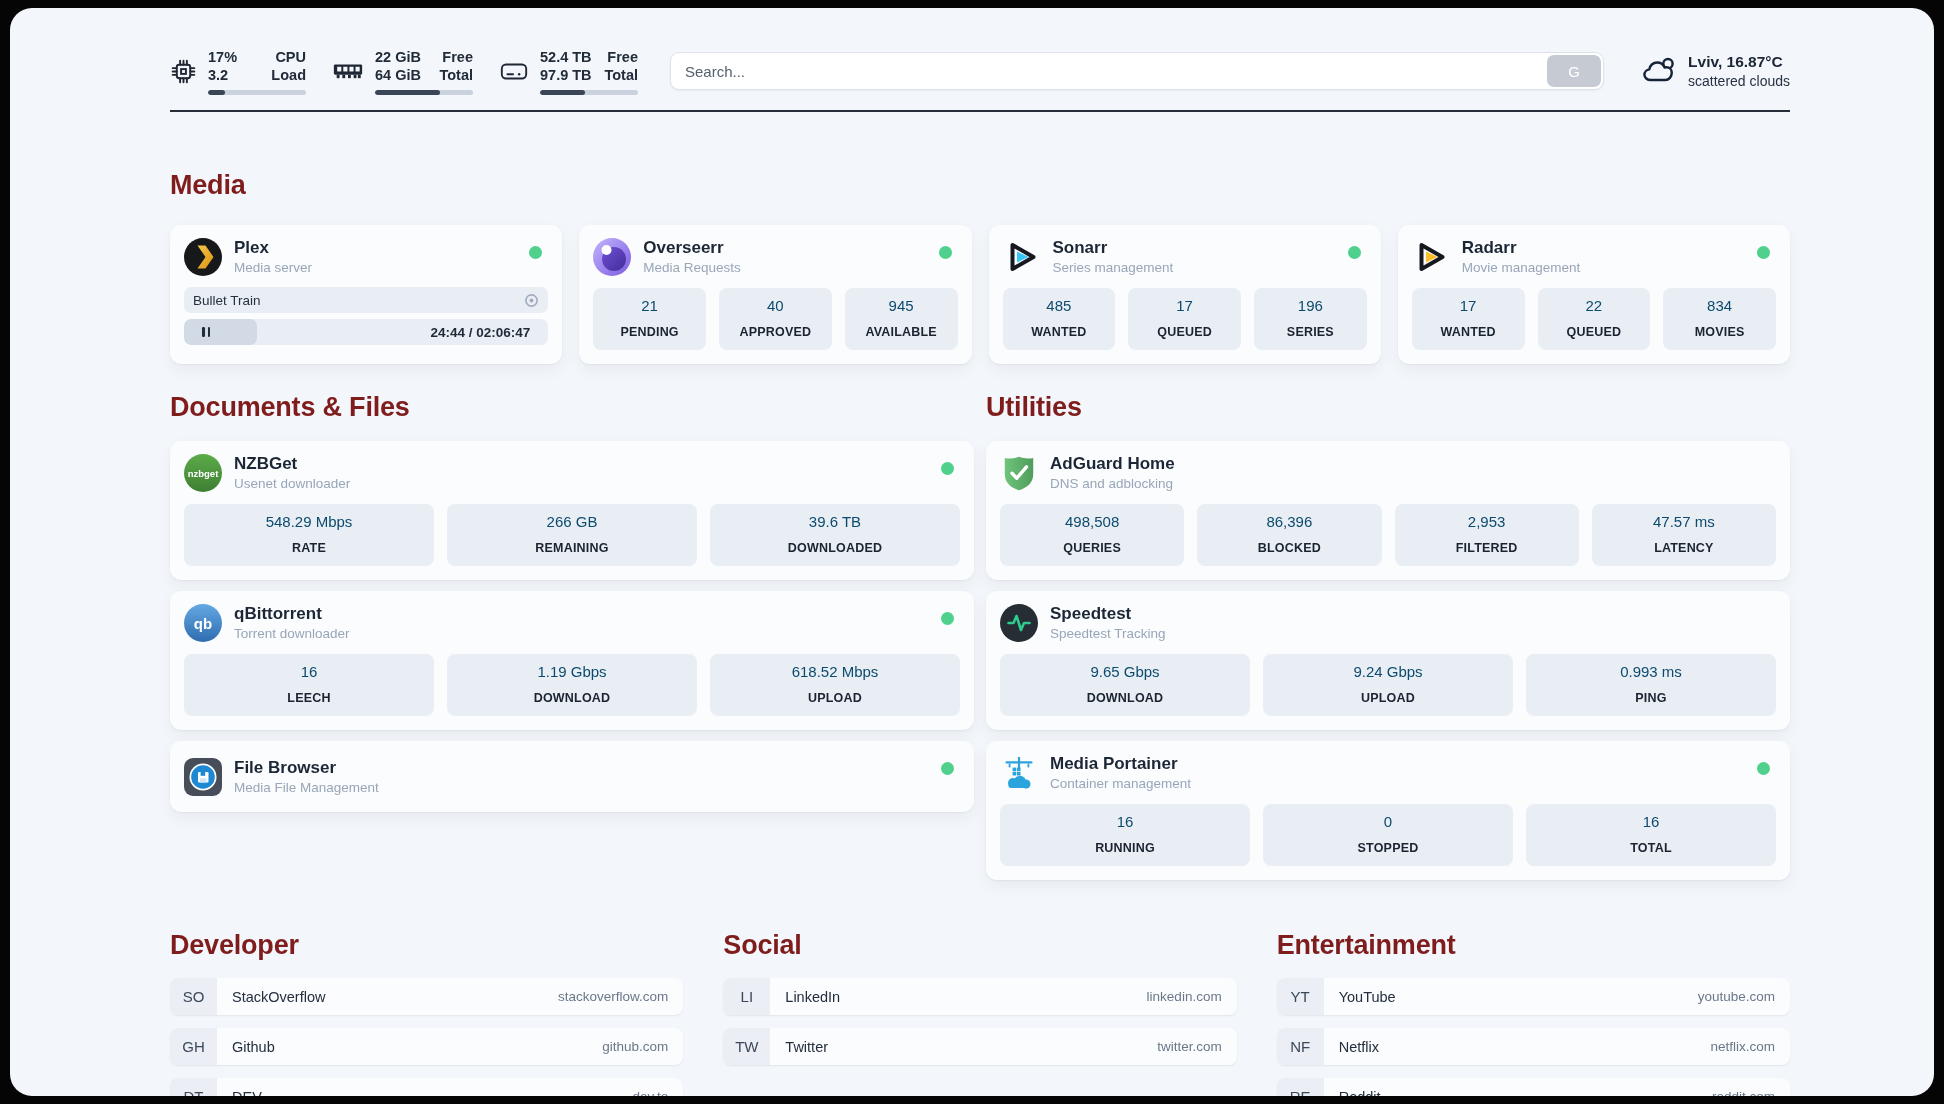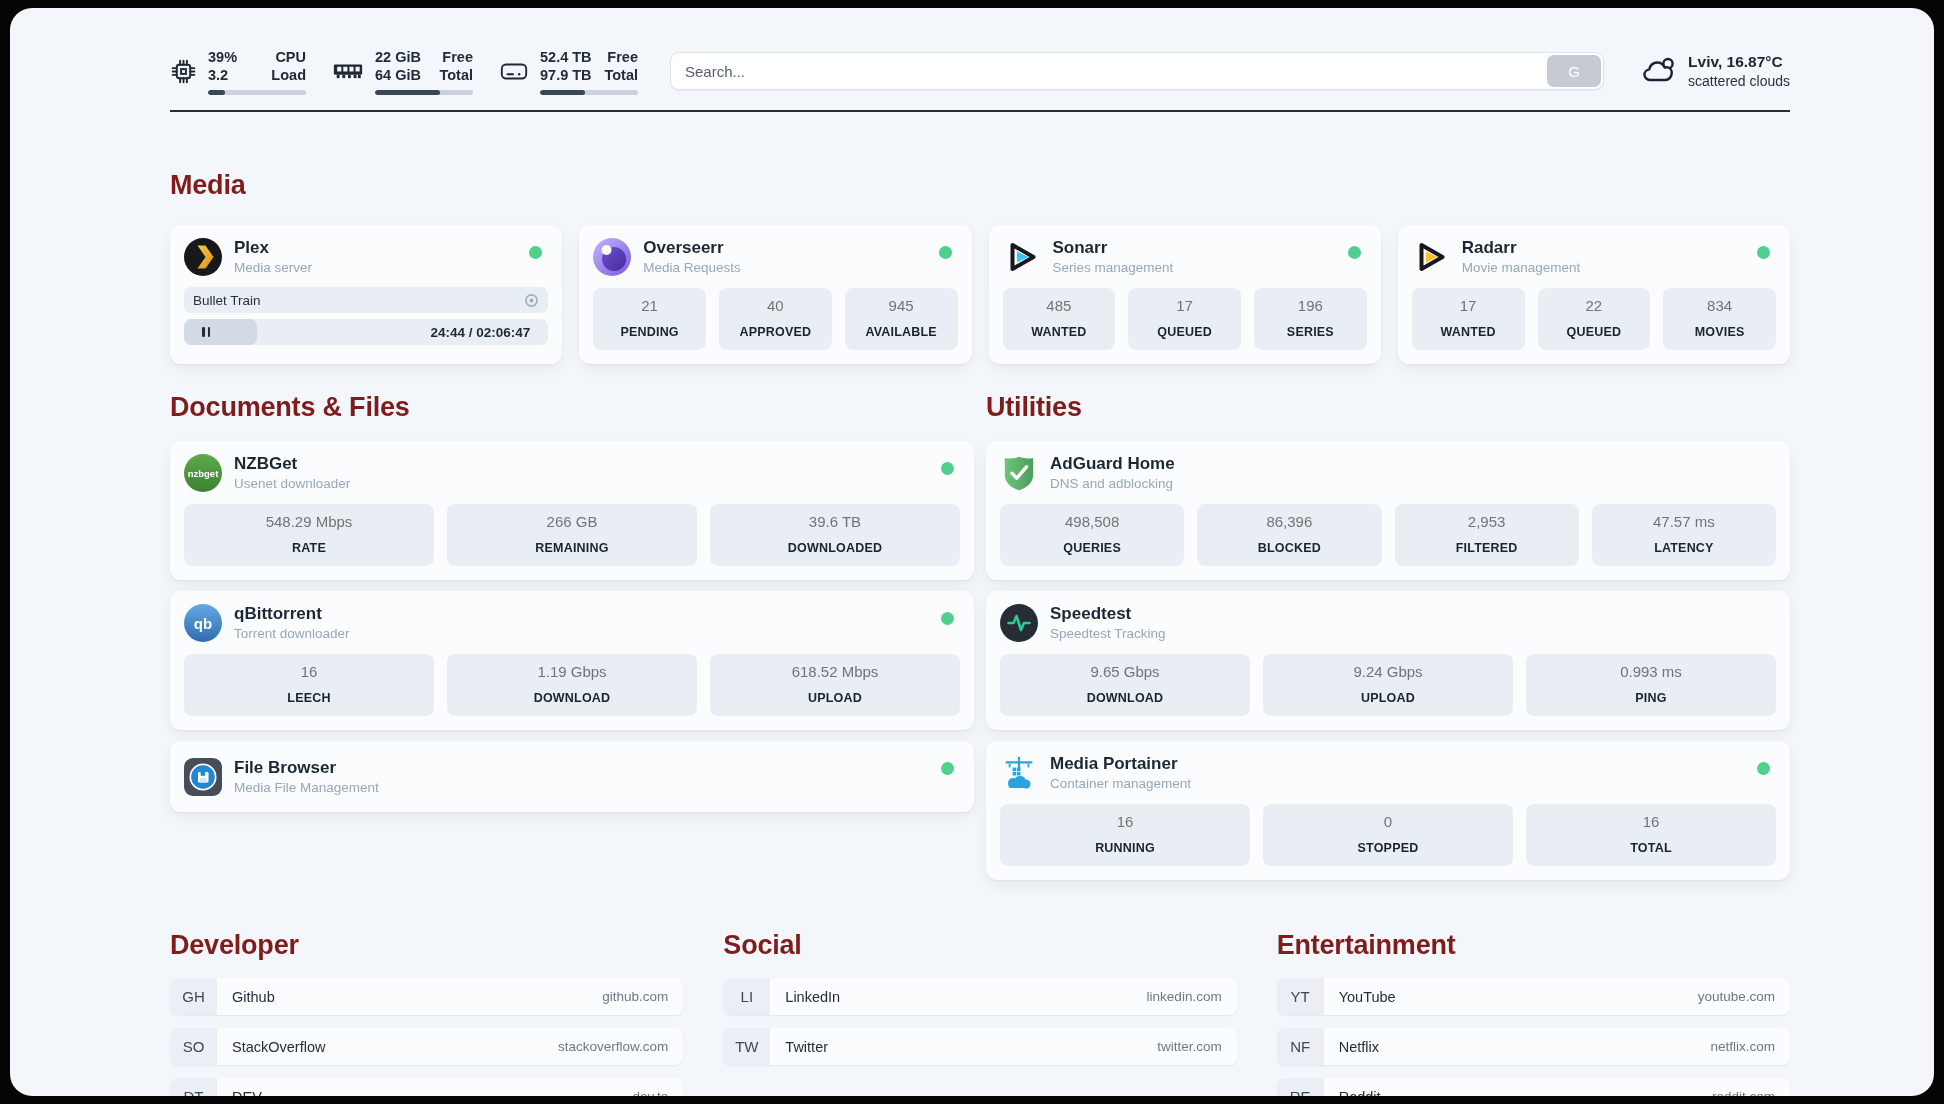--- a/index.html
+++ b/index.html
@@ -66,21 +66,21 @@
   .card.slim { padding:16px 14px; }
   .card-head { display:flex; align-items:center; gap:12px; }
   .app-icon { width:38px; height:38px; flex:none; }
   .app-icon svg { display:block; }
   .app-name { font-size:17px; font-weight:600; color:#1c2736; line-height:21px; }
   .app-sub { font-size:13.5px; color:#98a6b8; line-height:17px; margin-top:1px; }
   .dot { position:absolute; top:21px; right:20px; width:13px; height:13px; border-radius:50%; background:#4fd08c; }
 
   .chips { display:flex; gap:13px; margin-top:12px; }
   .chip { flex:1; background:#e9eef4; border-radius:8px; text-align:center; padding:8px 4px 9px; }
-  .chip-val { font-size:15px; color:#737373; line-height:19px; }
+  .chip-val { font-size:15px; color:#0c4a6e; line-height:19px; }
   .chip-label { font-size:12.5px; font-weight:700; color:#1a2330; line-height:17px; margin-top:9px; letter-spacing:.2px; }
 
   
   .pill {
     background:#e9eef4; border-radius:7px; height:26px;
     display:flex; align-items:center; padding:8px 9px; position:relative; overflow:hidden;
   }
   .pill-media { margin-top:11px; }
   .pill-progress { margin-top:6px; padding:8px; }
   .pill-title { font-size:13.5px; font-weight:500; color:#253040; }
@@ -118,21 +118,21 @@
           <span class="res-icon">
             <svg width="27" height="27" viewBox="0 0 28 28" fill="none" stroke="#1e2733" stroke-width="2" stroke-linecap="round">
               <rect x="7" y="7" width="14" height="14" rx="2.5"></rect>
               <rect x="11.5" y="11.5" width="5" height="5"></rect>
               <path d="M10.5 2.8v4.2M14 2.8v4.2M17.5 2.8v4.2M10.5 21v4.2M14 21v4.2M17.5 21v4.2M2.8 10.5h4.2M2.8 14h4.2M2.8 17.5h4.2M21 10.5h4.2M21 14h4.2M21 17.5h4.2"></path>
             </svg>
           </span>
           <div class="res-body">
             <div class="res-grid">
               <div class="res-col">
-                <div>39%</div>
+                <div>17%</div>
                 <div>3.2</div>
               </div>
               <div class="res-col right">
                 <div>CPU</div>
                 <div>Load</div>
               </div>
             </div>
             <div class="res-bar">
               <div class="res-fill" style="width: 17%;"></div>
             </div>
@@ -575,30 +575,30 @@
           </div>
         </div>
       </section>
     </div>
 
     <div class="grid-3">
       <section>
         <h2 class="section-title">Developer</h2>
         <div class="bm-list">
           <div class="bm">
+            <span class="bm-abbr">SO</span>
+            <span class="bm-name">StackOverflow</span>
+            <span class="bm-url">stackoverflow.com</span>
+          </div>
+          <div class="bm">
             <span class="bm-abbr">GH</span>
             <span class="bm-name">Github</span>
             <span class="bm-url">github.com</span>
           </div>
           <div class="bm">
-            <span class="bm-abbr">SO</span>
-            <span class="bm-name">StackOverflow</span>
-            <span class="bm-url">stackoverflow.com</span>
-          </div>
-          <div class="bm">
             <span class="bm-abbr">DT</span>
             <span class="bm-name">DEV</span>
             <span class="bm-url">dev.to</span>
           </div>
         </div>
       </section>
 
       <section>
         <h2 class="section-title">Social</h2>
         <div class="bm-list">

